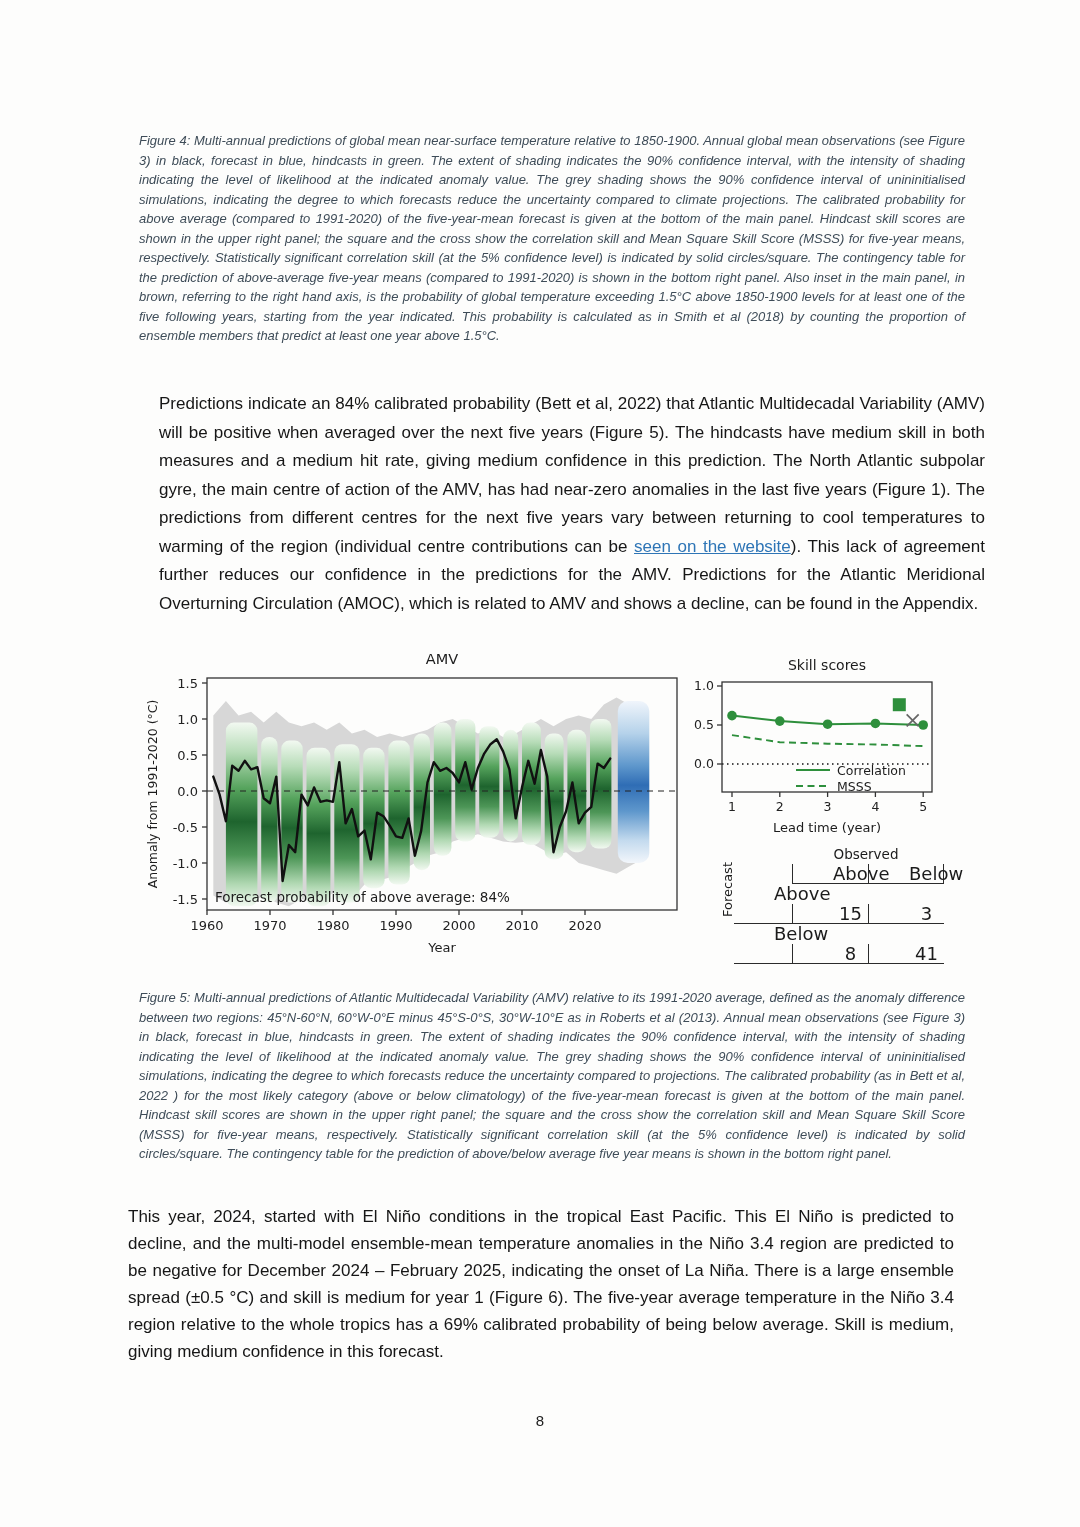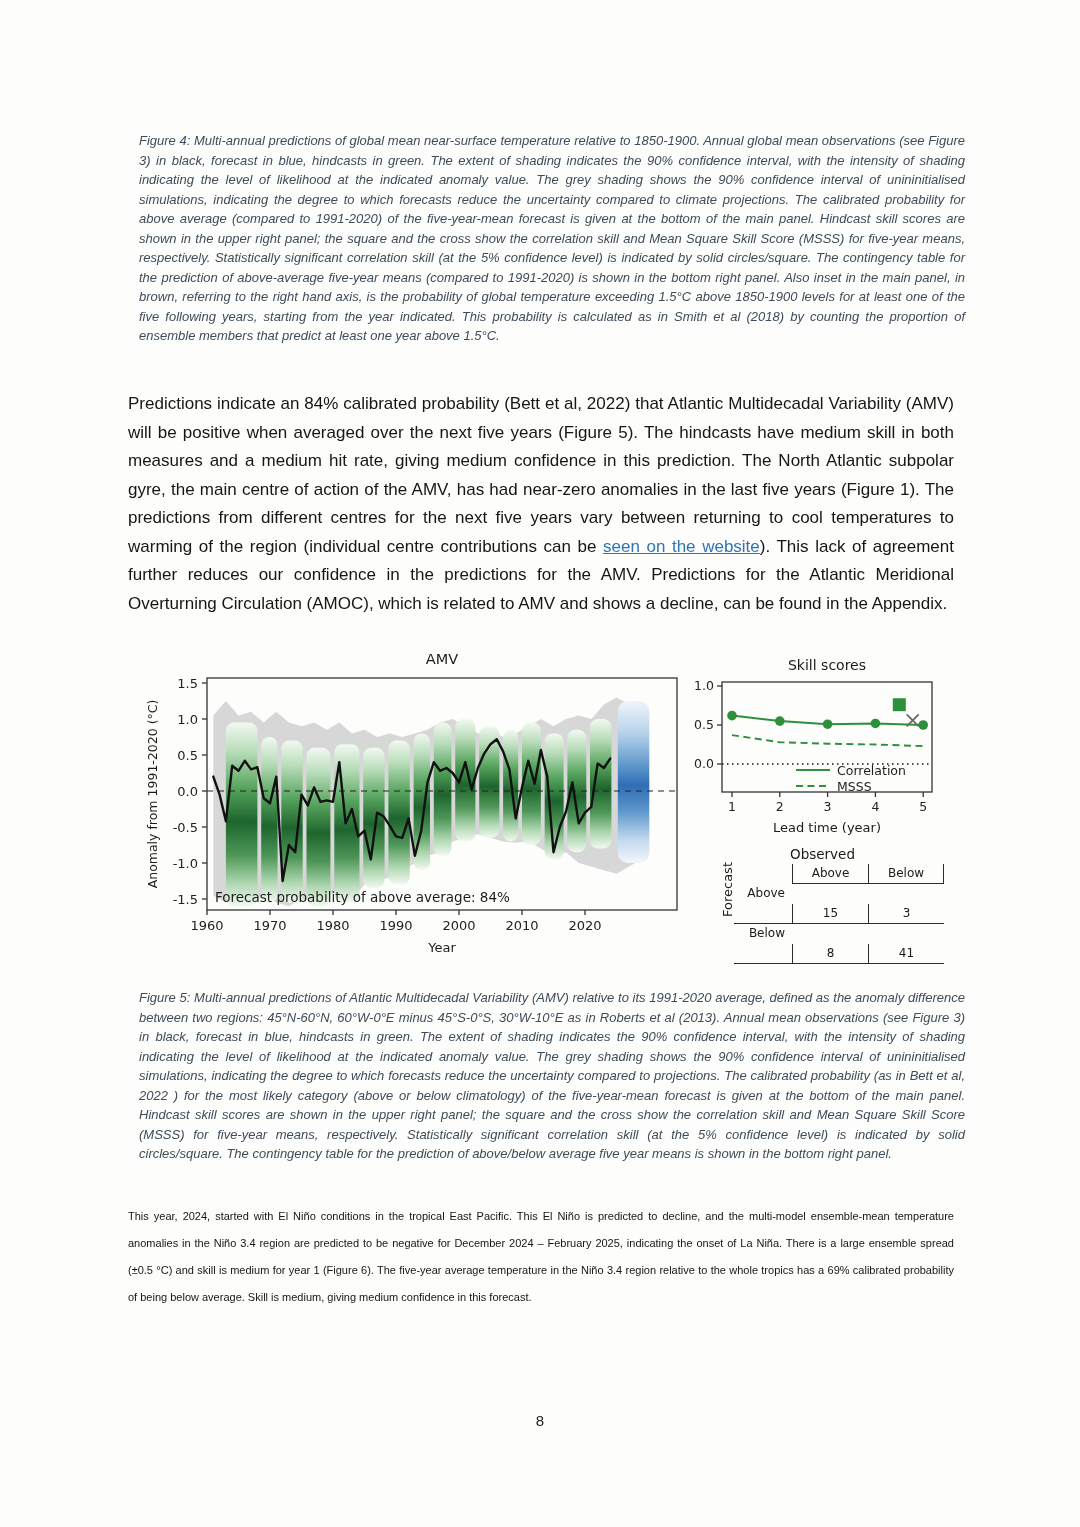--- a/index.html
+++ b/index.html
@@ -12,36 +12,36 @@
     position:absolute;left:139px;width:826px;
     font-style:italic;font-size:13px;line-height:19.5px;
     color:#3e4c58;text-align:justify;
   }
   .cap4{top:131px;}
   .cap5{top:988px;}
   .bodytext{
     position:absolute;left:128px;width:826px;
     font-size:17px;line-height:28.5px;color:#161616;text-align:justify;
   }
-  .p1{top:390px;}
-  .p2{top:1203px;line-height:27px;font-size:11px;}
+  .p1{top:390px;margin-left:31px;}
+  .p2{top:1203px;line-height:27px;font-size:17px;}
   a.weblink{color:#2e75b6;text-decoration:underline;cursor:pointer;}
   .chartbox{position:absolute;}
   #amv-svg{left:140px;top:648px;}
   #skill-svg{left:692px;top:648px;}
   
   .ctable{position:absolute;left:712px;top:846px;width:270px;
     font-family:"DejaVu Sans","Liberation Sans",sans-serif;color:#1b1b1b;}
-  .ct-observed{margin-left:78px;width:152px;text-align:left;
+  .ct-observed{margin-left:78px;width:152px;text-align:center;
     font-size:13.5px;margin-bottom:2px;}
   .ct-wrap{position:relative;margin-left:22px;}
   .ct-forecast{position:absolute;left:-42px;top:18px;width:70px;text-align:center;
     font-size:13px;transform:rotate(-90deg);color:#1b1b1b;}
   .ct-grid{display:grid;grid-template-columns:58px 76px 76px;}
-  .ct-grid .c{font-size:12px;line-height:19px;text-align:center;}
+  .ct-grid .c{font-size:18px;line-height:19px;text-align:center;padding-left:40px;}
   .ct-grid .h{border-bottom:1.6px solid #2b2b2b;border-left:1.6px solid #2b2b2b;}
   .ct-grid .hr2{border-right:1.6px solid #2b2b2b;}
   .ct-grid .rl{text-align:right;padding-right:7px;border-bottom:1.6px solid #2b2b2b;}
   .ct-grid .d{border-left:1.6px solid #2b2b2b;border-bottom:1.6px solid #2b2b2b;margin-top:20px;}
   .ct-rates{margin-top:16px;font-size:13.5px;line-height:1.65;}
   .pageno{position:absolute;left:0;top:1412px;width:1080px;text-align:center;
     font-size:15px;color:#222;}
 </style>
 </head>
 <body>

